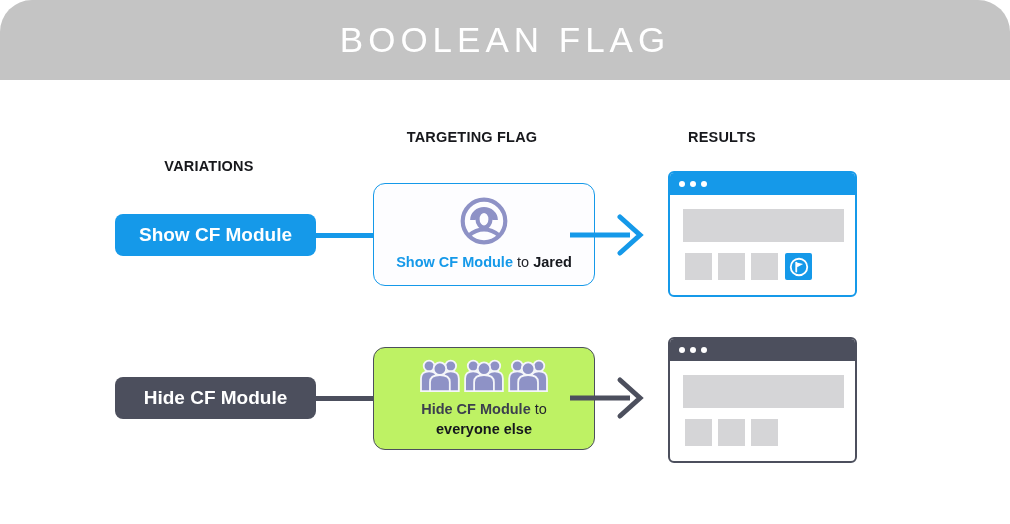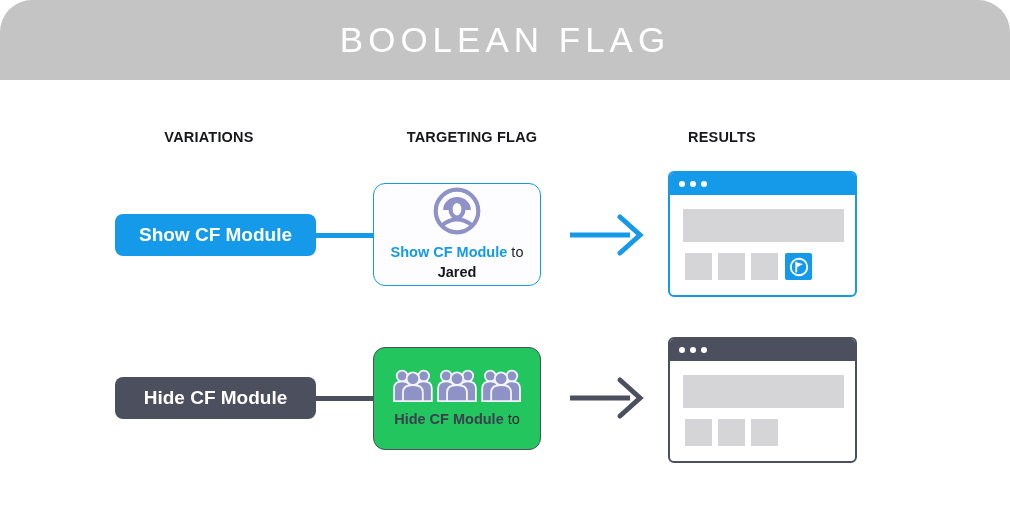--- a/index.html
+++ b/index.html
@@ -7,41 +7,41 @@
   .canvas { position: relative; width: 1010px; height: 524px; background: #ffffff; overflow: hidden; border-radius: 32px; }
 
   
   .banner { position: absolute; left: 0; top: 0; width: 1010px; height: 80px; background: #c4c4c4;
             display: flex; align-items: center; justify-content: center; }
   .banner-title { color: #ffffff; font-size: 35px; font-weight: 400; letter-spacing: 5px; }
 
   
   .col-head { position: absolute; top: 129px; width: 220px; text-align: center;
               font-size: 14.5px; font-weight: 700; color: #17181c; letter-spacing: 0.2px; }
-  .col-variations { left: 99px; }
+  .col-variations { left: 99px; margin-top: 29px; }
   .col-targeting  { left: 362px; }
   .col-results    { left: 612px; }
 
   
   .pill { position: absolute; left: 115px; width: 201px; height: 42px; border-radius: 8px;
           display: flex; align-items: center; justify-content: center;
           color: #ffffff; font-size: 19px; font-weight: 700; }
   .pill-show { top: 214px; background: #1599e9; }
   .pill-hide { top: 377px; background: #4c4f5d; }
 
   
   .connector { position: absolute; left: 316px; width: 58px; height: 5px; }
   .connector-blue { top: 233px; background: #1599e9; }
   .connector-dark { top: 396px; background: #4c4f5d; }
 
   
-  .rule-box { position: absolute; left: 373px; width: 168px; height: 103px; border-radius: 12px;
+  .rule-box { position: absolute; left: 373px; width: 222px; height: 103px; border-radius: 12px;
               display: flex; flex-direction: column; align-items: center; justify-content: center; }
   .rule-box-show { top: 183px; background: #fdfdff; border: 1.5px solid #1599e9; }
-  .rule-box-hide { top: 347px; background: #22c55e; border: 1.5px solid #4c4f5d; }
+  .rule-box-hide { top: 347px; background: #bef264; border: 1.5px solid #4c4f5d; }
   .rule-icon { display: block; }
   .rule-text { font-size: 14.5px; color: #17181c; margin-top: 7px; text-align: center; line-height: 1.35; }
   .t-blue-bold { color: #1599e9; font-weight: 700; }
   .t-dark-bold { color: #15171d; font-weight: 700; }
   .t-slate-bold { color: #3c3f4e; font-weight: 700; }
   .t-reg { color: #23252c; font-weight: 400; }
 
   
   .arrow { position: absolute; left: 570px; width: 78px; height: 44px; }
   .arrow-blue { top: 213px; }
@@ -170,20 +170,23 @@
             <circle cx="124" cy="13" r="7"></circle>
             <path d="M113,38 V28 Q113,20 124,20 Q135,20 135,28 V38 Z"></path>
           </g>
       </g>
     </svg>
     <div class="rule-text">
       <div>
         <span class="t-slate-bold">Hide CF Module</span>
         <span class="t-reg">to</span>
       </div>
+      <div>
+        <span class="t-dark-bold">everyone else</span>
+      </div>
     </div>
   </div>
 
   <svg class="arrow arrow-dark" viewBox="0 0 78 44">
     <line x1="0" y1="22" x2="60" y2="22" stroke="#4c4f5d" stroke-width="5"></line>
     <polyline points="50,4 70,22 50,40" fill="none" stroke="#4c4f5d" stroke-width="5" stroke-linecap="round" stroke-linejoin="miter"></polyline>
   </svg>
 
   <div class="browser browser-dark">
     <div class="titlebar titlebar-dark">

